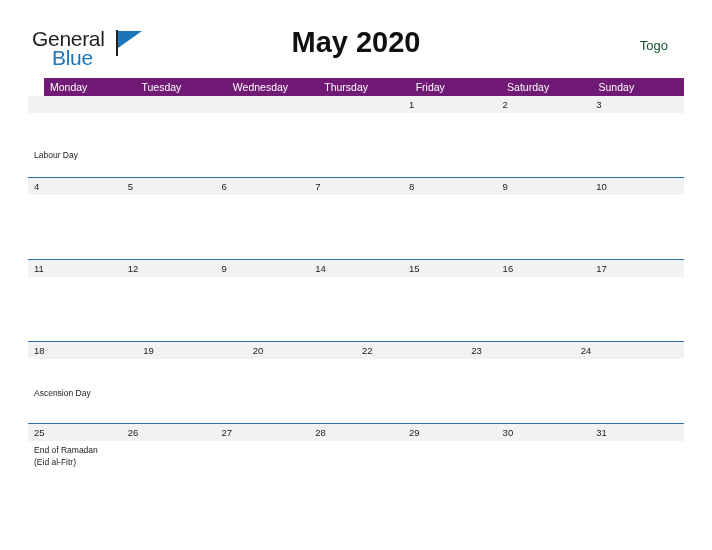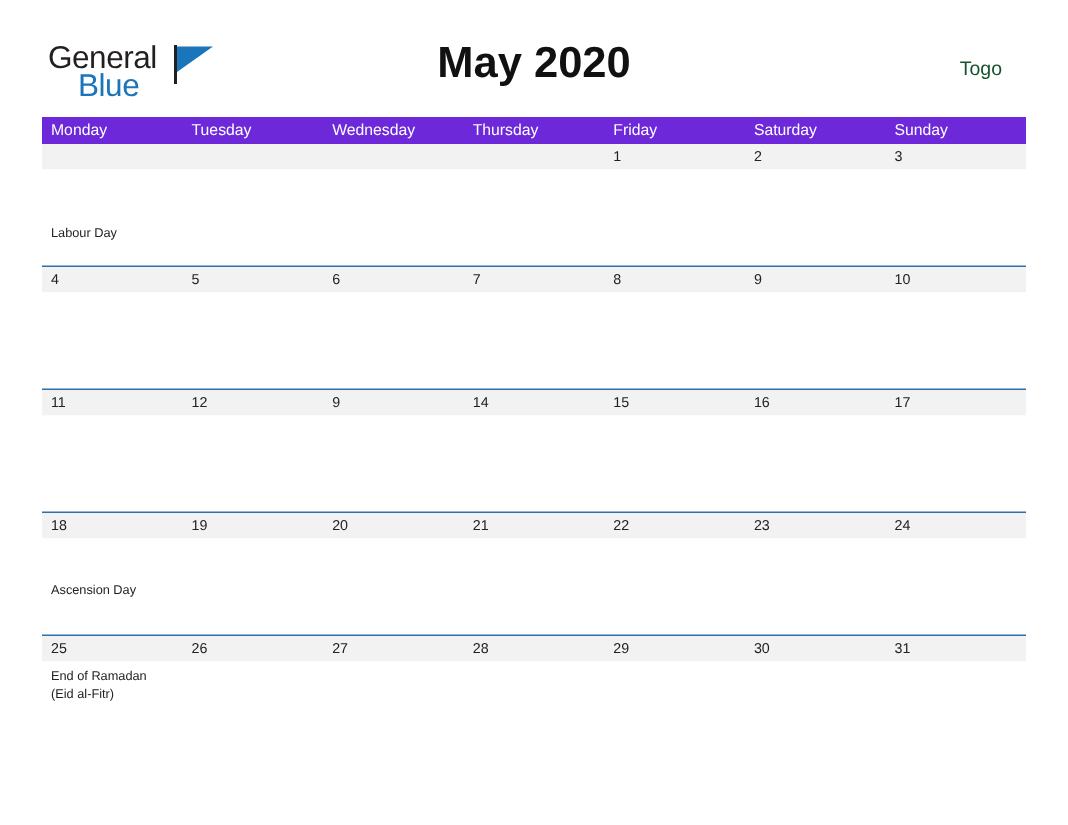--- a/index.html
+++ b/index.html
@@ -87,22 +87,23 @@
   
   .calendar {
     position: absolute;
     left: 28px;
     top: 78px;
     width: 656px;
   }
 
   .weekday-header {
     display: flex;
-    background: #6d28d9;
+    background: #701a75;
     height: 18px;
+    margin-left: 16px;
   }
   .weekday-cell {
     flex: 1 1 0;
     color: #ffffff;
     font-size: 10.5px;
     line-height: 18px;
     padding-left: 6px;
     box-sizing: border-box;
     font-family: "Liberation Sans", sans-serif;
   }
@@ -240,21 +241,20 @@
           <div class="event-cell"></div>
           <div class="event-cell"></div>
           <div class="event-cell"></div>
         </div>
       </div>
       <div class="week-row">
         <div class="date-band">
           <div class="date-cell">18</div>
           <div class="date-cell">19</div>
           <div class="date-cell">20</div>
-          <div class="date-cell">21</div>
           <div class="date-cell">22</div>
           <div class="date-cell">23</div>
           <div class="date-cell">24</div>
         </div>
         <div class="event-band">
           <div class="event-cell"></div>
           <div class="event-cell"></div>
           <div class="event-cell"></div>
           <div class="event-cell">
             <span class="event-line">Ascension Day</span>

